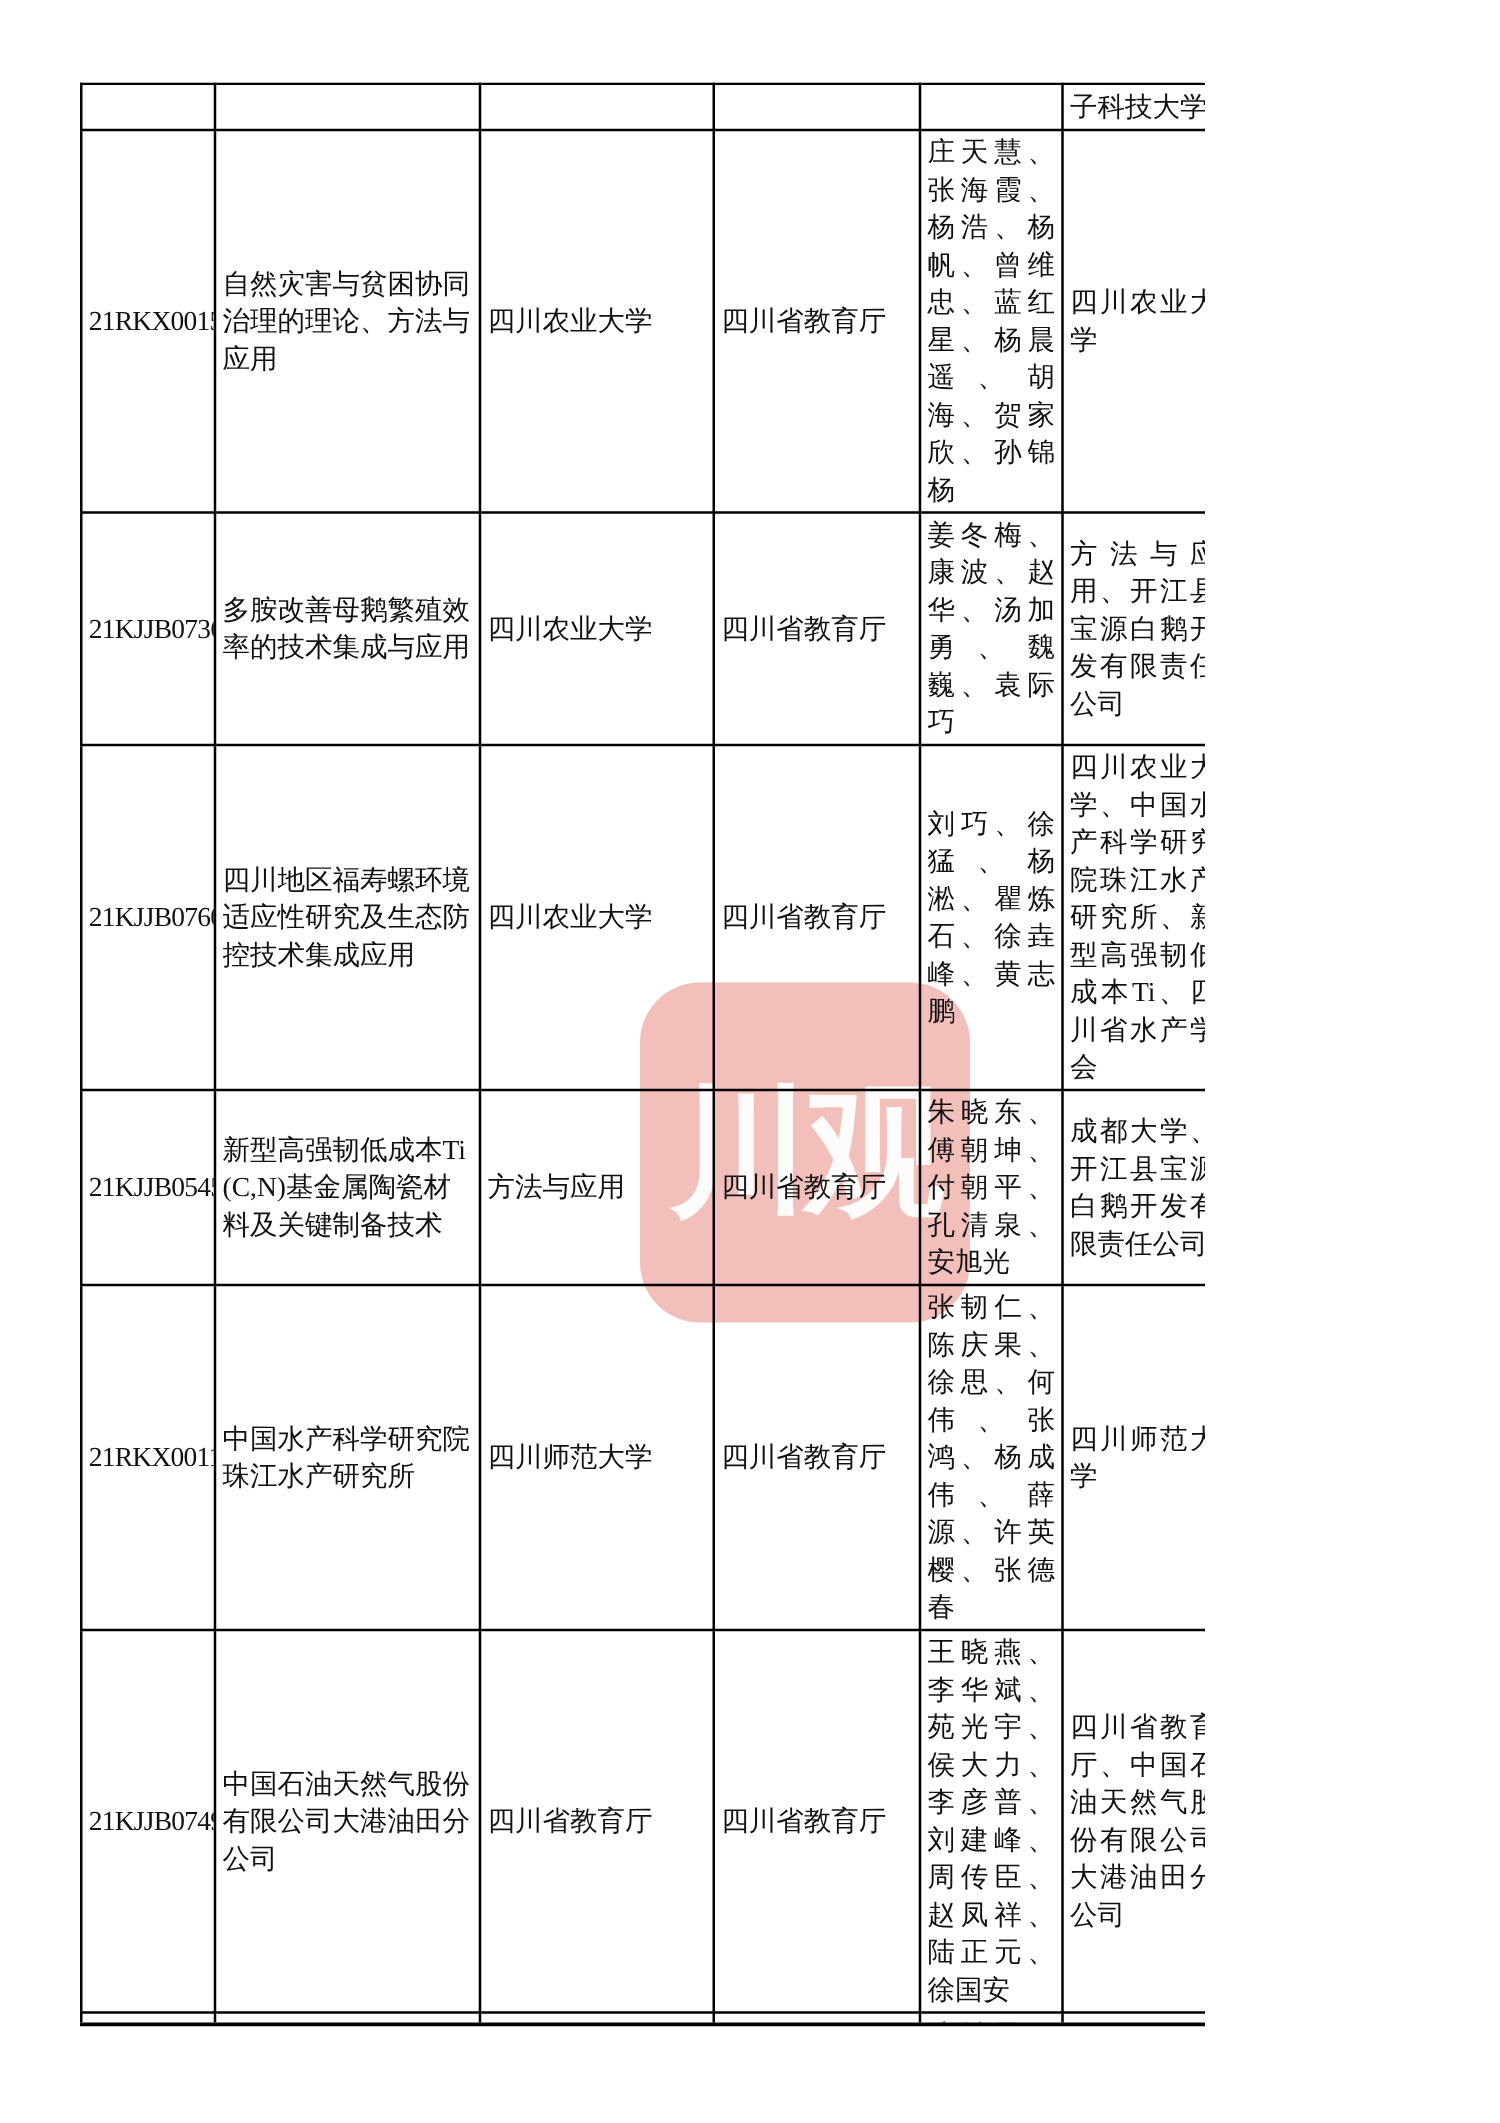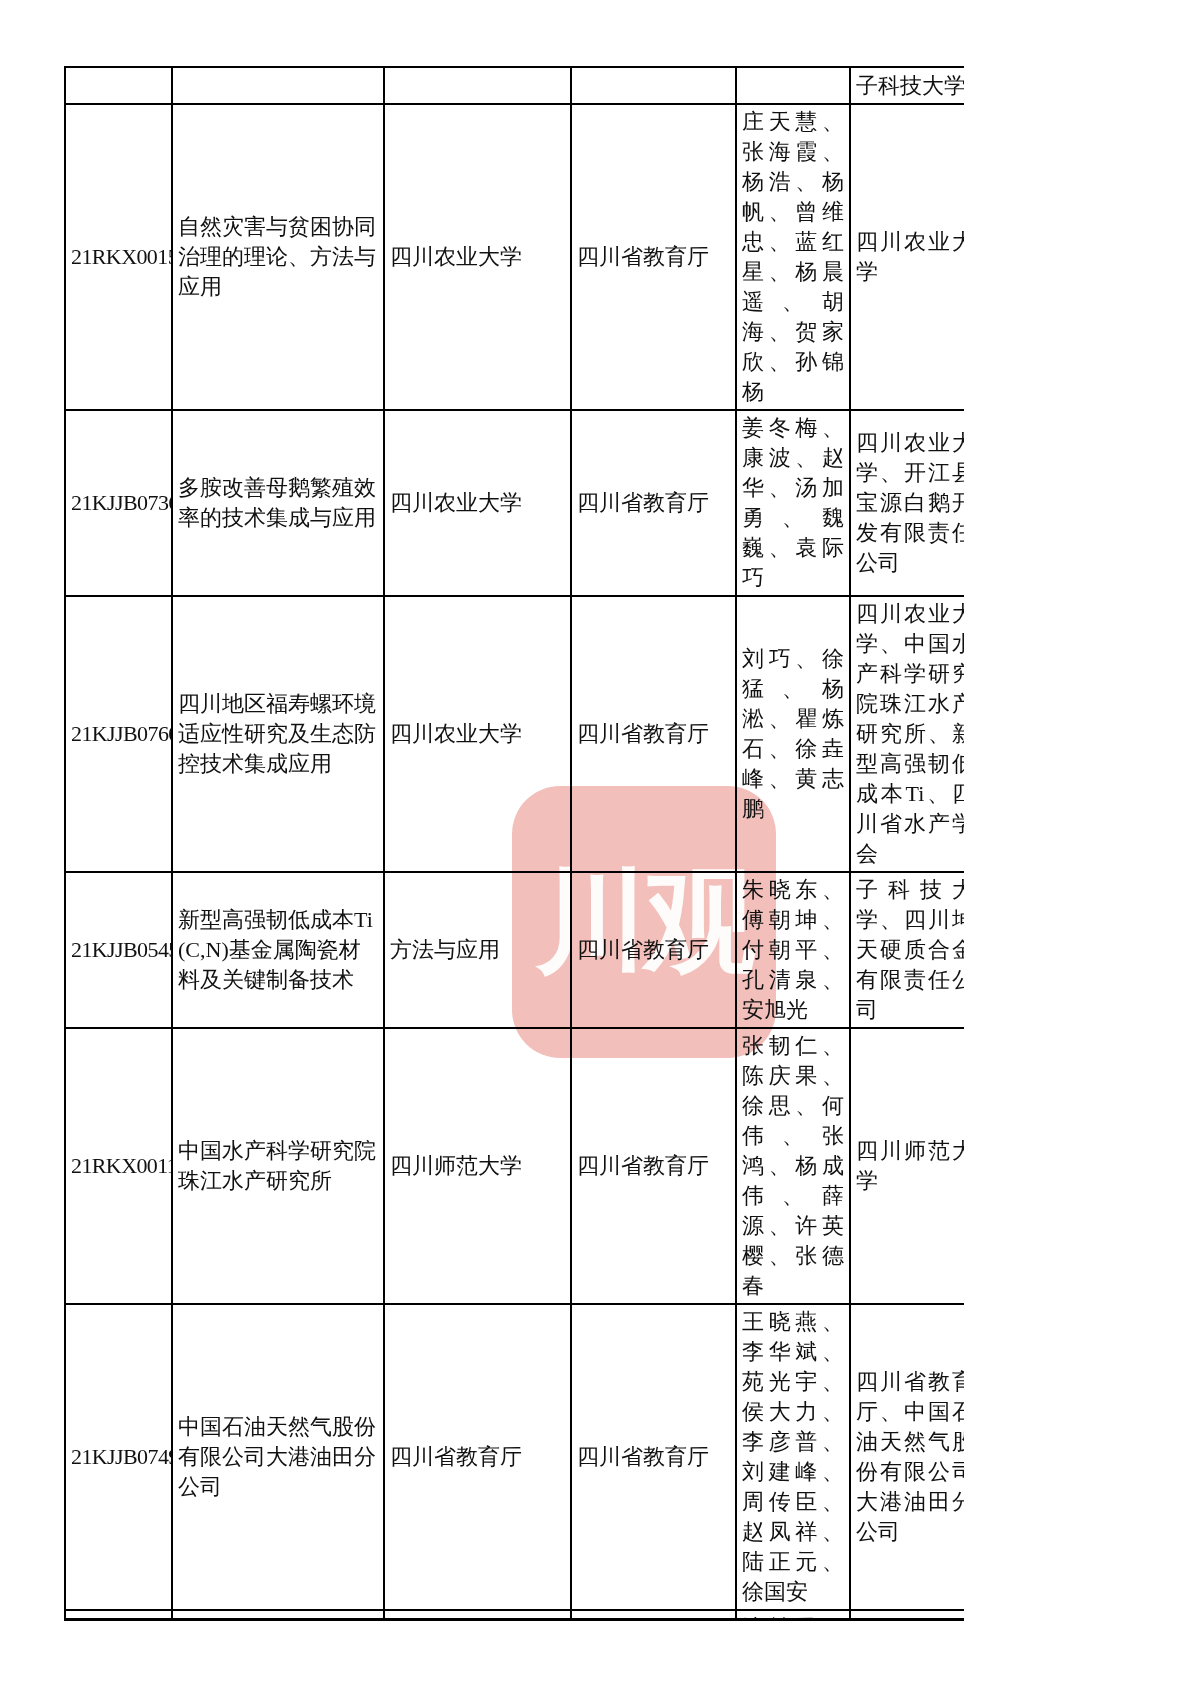--- a/index.html
+++ b/index.html
@@ -102,39 +102,39 @@
           <td class="col-participants">庄天慧、张海霞、杨浩、杨帆、曾维忠、蓝红星、杨晨遥、胡海、贺家欣、孙锦杨</td>
           <td class="col-organizations">四川农业大学</td>
           <td class="col-empty"></td>
         </tr>
         <tr style="height: 155px;">
           <td class="col-id">21KJJB0736</td>
           <td class="col-title">多胺改善母鹅繁殖效率的技术集成与应用</td>
           <td class="col-university">四川农业大学</td>
           <td class="col-department">四川省教育厅</td>
           <td class="col-participants">姜冬梅、康波、赵华、汤加勇、魏巍、袁际巧</td>
-          <td class="col-organizations">四川农业大学、开江县宝源白鹅开发有限责任公司</td>
+          <td class="col-organizations">方法与应用、开江县宝源白鹅开发有限责任公司</td>
           <td class="col-empty"></td>
         </tr>
         <tr style="height: 245px;">
           <td class="col-id">21KJJB0760</td>
           <td class="col-title">四川地区福寿螺环境适应性研究及生态防控技术集成应用</td>
           <td class="col-university">四川农业大学</td>
           <td class="col-department">四川省教育厅</td>
           <td class="col-participants">刘巧、徐猛、杨淞、瞿炼石、徐垚峰、黄志鹏</td>
           <td class="col-organizations">四川农业大学、中国水产科学研究院珠江水产研究所、新型高强韧低成本Ti、四川省水产学会</td>
           <td class="col-empty"></td>
         </tr>
         <tr style="height: 127px;">
           <td class="col-id">21KJJB0545</td>
           <td class="col-title">新型高强韧低成本Ti(C,N)基金属陶瓷材料及关键制备技术</td>
           <td class="col-university">方法与应用</td>
           <td class="col-department">四川省教育厅</td>
           <td class="col-participants">朱晓东、傅朝坤、付朝平、孔清泉、安旭光</td>
-          <td class="col-organizations">子科技大学、四川坤天硬质合金有限责任公司</td>
+          <td class="col-organizations">成都大学、开江县宝源白鹅开发有限责任公司</td>
           <td class="col-empty"></td>
         </tr>
         <tr style="height: 186px;">
           <td class="col-id">21RKX0011</td>
           <td class="col-title">中国水产科学研究院珠江水产研究所</td>
           <td class="col-university">四川师范大学</td>
           <td class="col-department">四川省教育厅</td>
           <td class="col-participants">张韧仁、陈庆果、徐思、何伟、张鸿、杨成伟、薛源、许英樱、张德春</td>
           <td class="col-organizations">四川师范大学</td>
           <td class="col-empty"></td>

